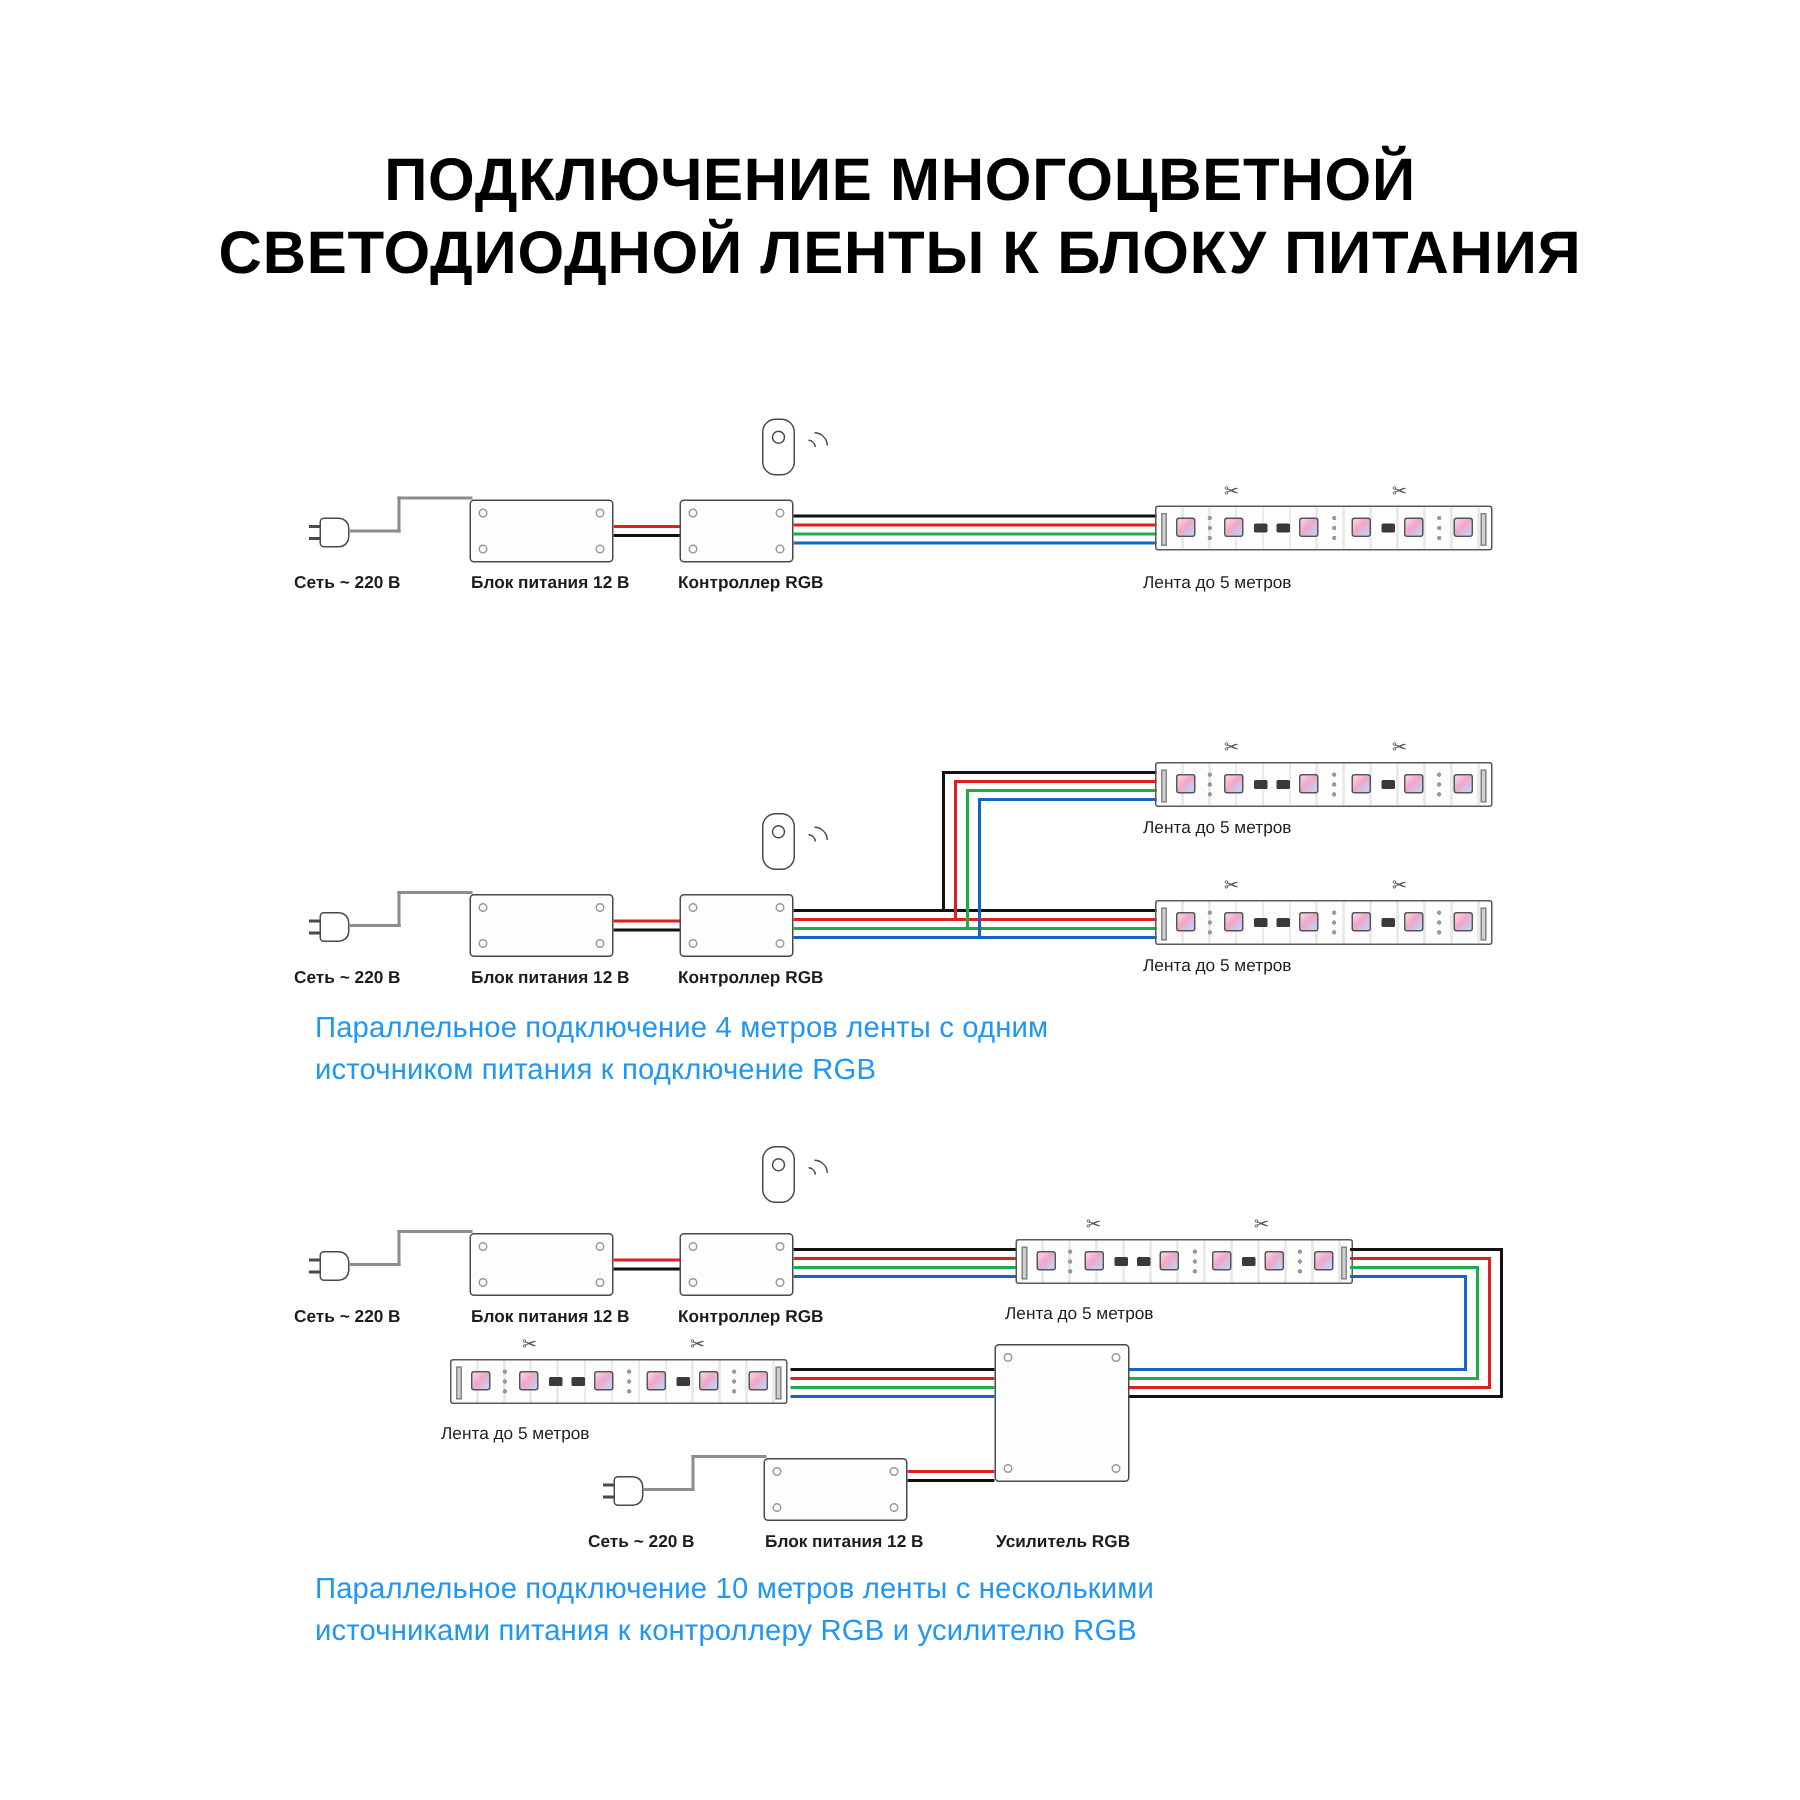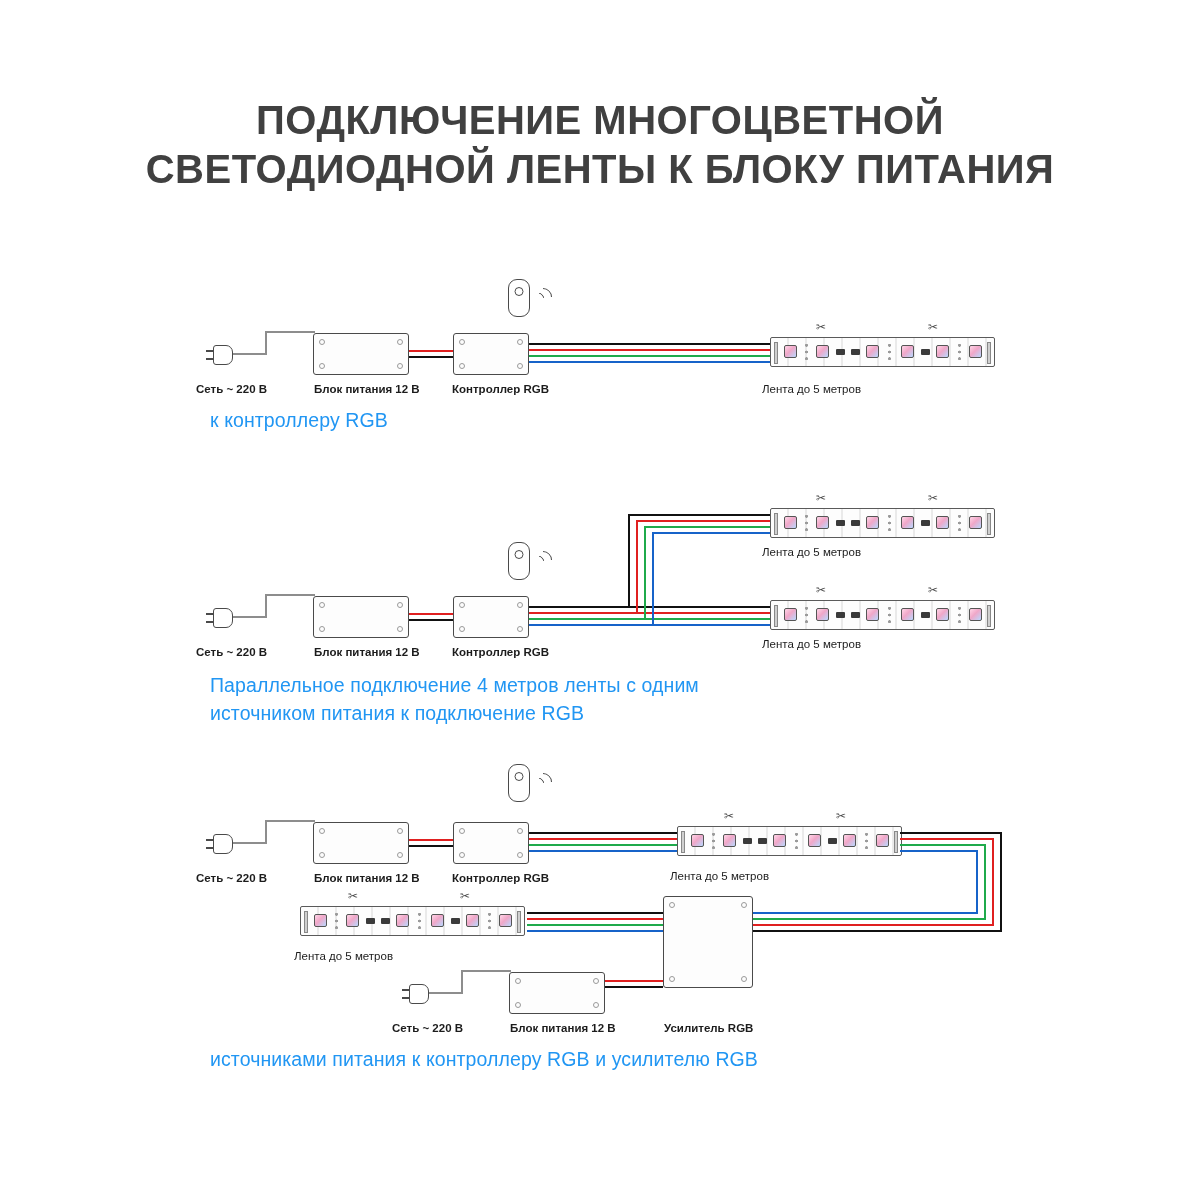--- a/index.html
+++ b/index.html
@@ -12,21 +12,21 @@
     height: 1200px;
     font-family: "Liberation Sans", sans-serif;
     color: #1c1c1c;
     position: relative;
     overflow: hidden;
   }
 
   
   .title {
     text-align: center;
-    color: #404040;
+    color: #000000;
     font-weight: bold;
     font-size: 40px;
     line-height: 1.22;
     letter-spacing: 0.5px;
     padding: 96px 40px 0 40px;
     text-transform: uppercase;
   }
   .title .line { display: block; }
 
   
@@ -251,21 +251,20 @@
     <div class="cut" style="left:816px; top:66px;">✂</div>
     <div class="cut" style="left:928px; top:66px;">✂</div>
 
     <div class="lbl lbl-b" style="left:196px; top:128px;">Сеть ~ 220 В</div>
     <div class="lbl lbl-b" style="left:314px; top:128px;">Блок питания 12 В</div>
     <div class="lbl lbl-b" style="left:452px; top:128px;">Контроллер RGB</div>
     <div class="lbl" style="left:762px; top:128px;">Лента до 5 метров</div>
   </div>
 
   <div class="caption" style="left:210px; top:152px;">
-    <div>к контроллеру RGB</div>
   </div>
 </div>
 
 <div class="diagram" id="diagram-2">
   <div class="stage">
 
     <div class="remote" style="left:508px; top:62px;">
       <div class="btn"></div>
     </div>
     <div class="wave" style="left:534px; top:76px; width:8px; height:8px; transform:rotate(45deg);"></div>
@@ -486,15 +485,16 @@
     <div class="lbl lbl-b" style="left:196px; top:122px;">Сеть ~ 220 В</div>
     <div class="lbl lbl-b" style="left:314px; top:122px;">Блок питания 12 В</div>
     <div class="lbl lbl-b" style="left:452px; top:122px;">Контроллер RGB</div>
 
     <div class="lbl lbl-b" style="left:392px; top:272px;">Сеть ~ 220 В</div>
     <div class="lbl lbl-b" style="left:510px; top:272px;">Блок питания 12 В</div>
     <div class="lbl lbl-b" style="left:664px; top:272px;">Усилитель RGB</div>
   </div>
 
   <div class="caption" style="left:210px; top:296px;">
+    <div>Параллельное подключение 10 метров ленты с несколькими</div>
     <div>источниками питания к контроллеру RGB и усилителю RGB</div>
   </div>
 </div>
 
 </body></html>

